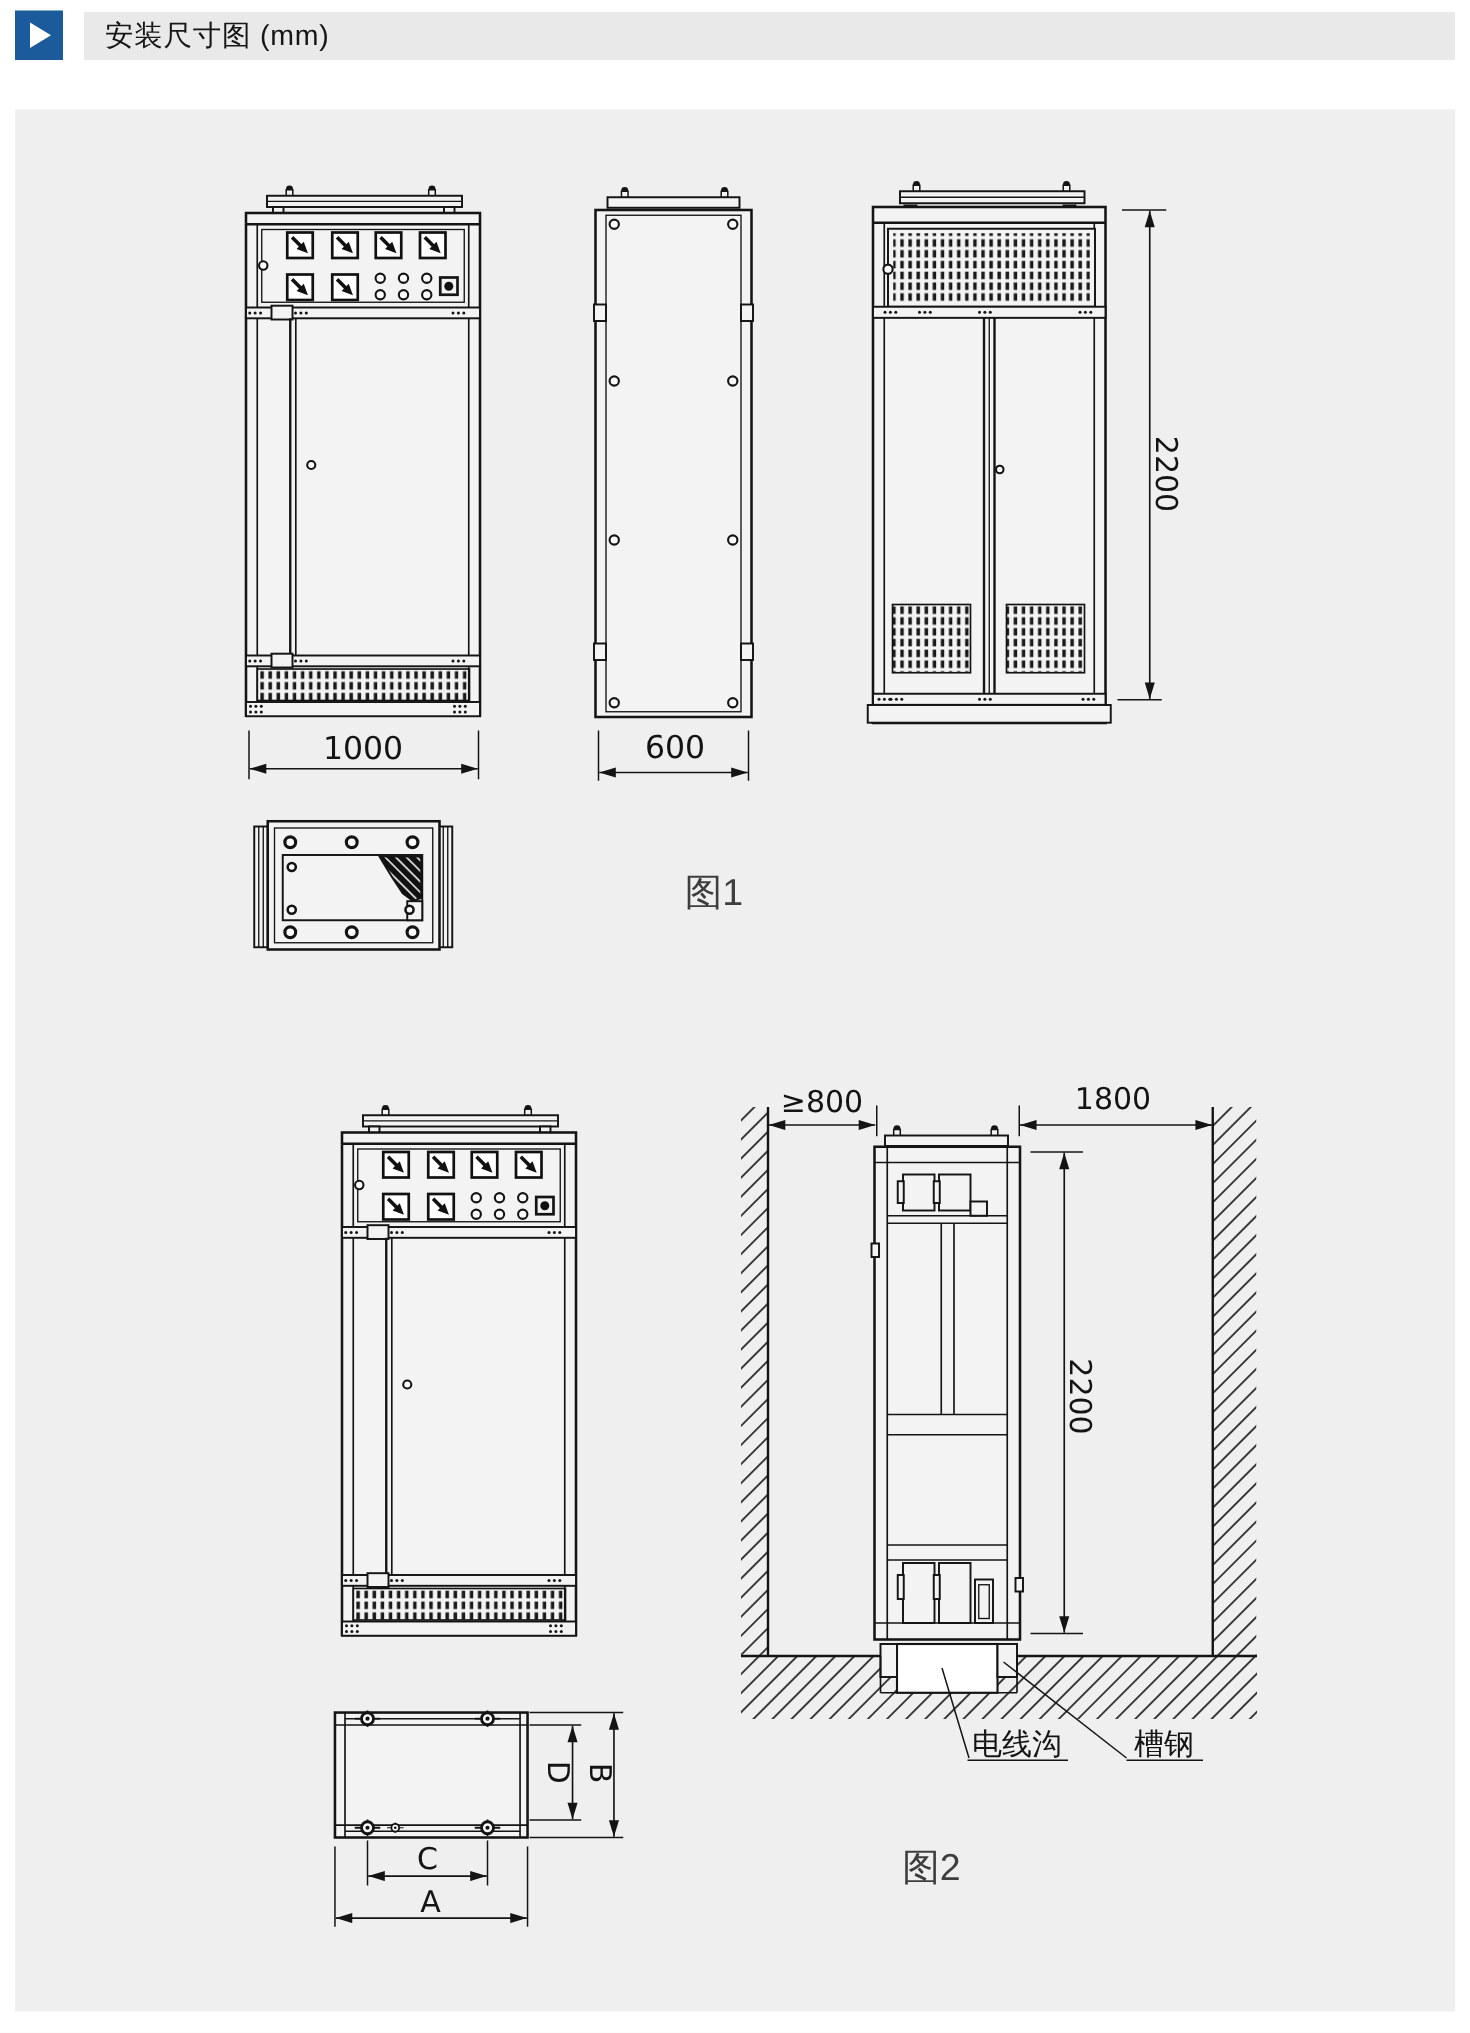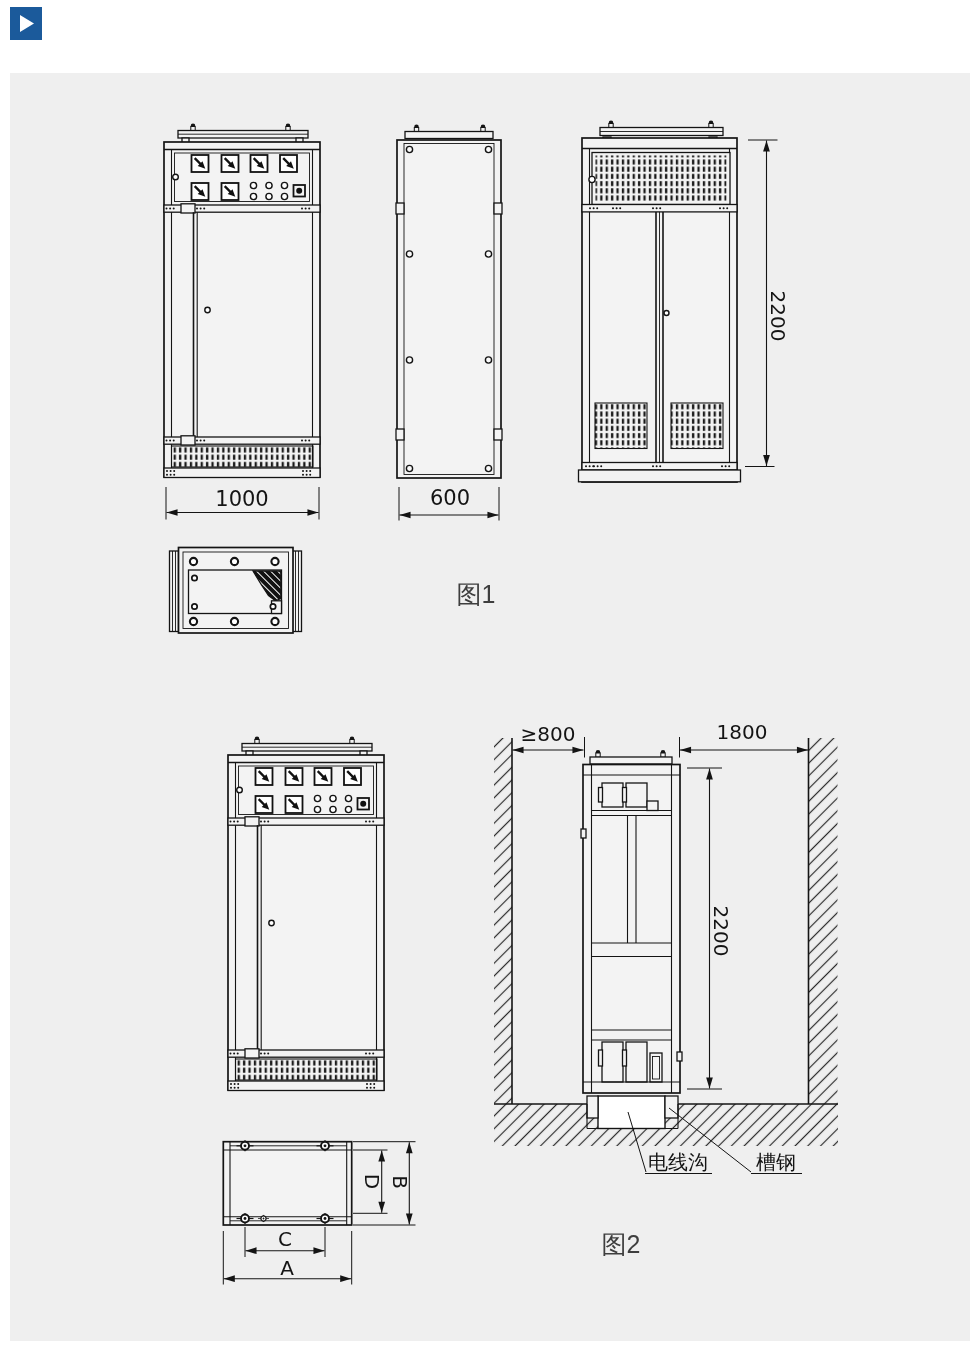--- a/index.html
+++ b/index.html
@@ -29,20 +29,23 @@
 </style>
 </head>
 <body>
 
 <div class="page">
 
   <div class="hdr-icon">
     <svg width="32" height="33" viewBox="0 0 32 33">
       <polygon points="10,8 24,16.5 10,25" fill="#ffffff"></polygon>
     </svg>
+  </div>
+  <div class="hdr-bar">
+    <span class="hdr-title">安装尺寸图 (mm)</span>
   </div>
 
   <div class="panel"></div>
 
   <svg class="canvas" width="980" height="1355" viewBox="0 0 980 1355">
     <defs>
       <marker id="arr" viewBox="0 0 10 6" markerWidth="12" markerHeight="7.2" refX="9.6" refY="3" orient="auto-start-reverse" markerUnits="userSpaceOnUse">
         <path d="M0.4,0.2 L9.6,3 L0.4,5.8 Z" fill="#141414"></path>
       </marker>
       <pattern id="vent" width="5.4" height="7.2" patternUnits="userSpaceOnUse">

